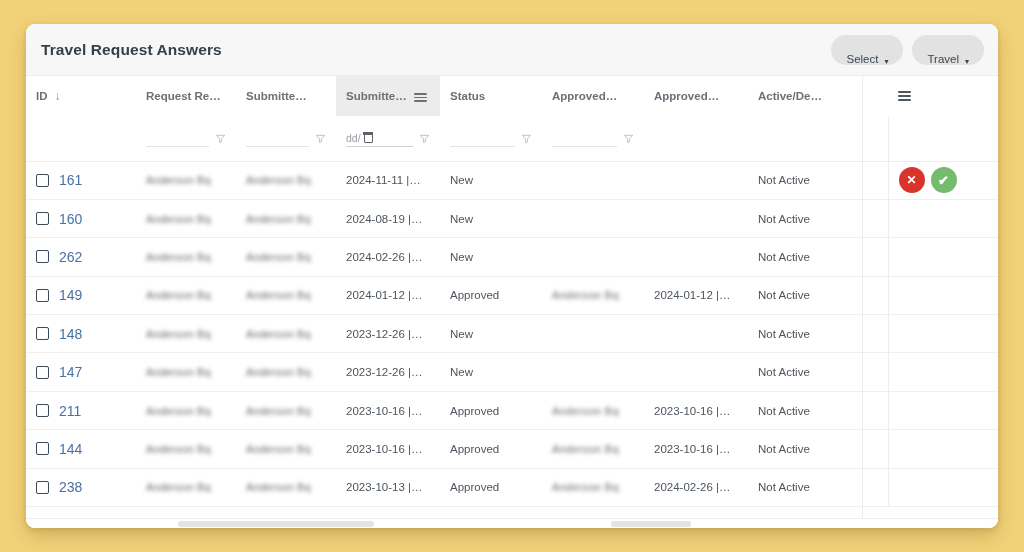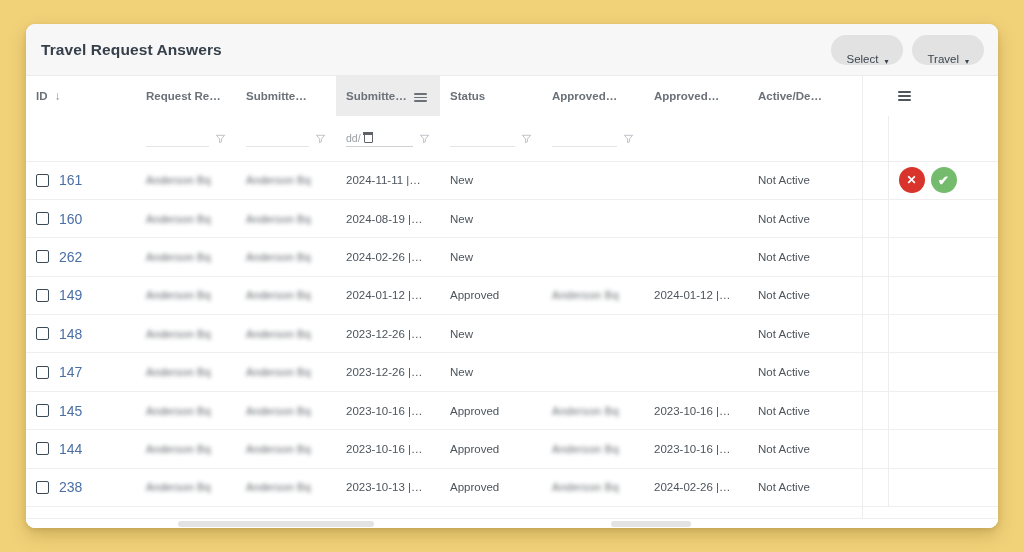--- a/index.html
+++ b/index.html
@@ -574,21 +574,21 @@
             <td></td>
             <td></td>
             <td><span>Not Active</span></td>
             <td></td>
             <td class="has-left-border"></td>
           </tr>
           <tr>
             <td>
               <div class="id-cell">
                 <span class="chk"></span>
-                <span class="id-link">145</span>
+                <span class="id-link">211</span>
               </div>
             </td>
             <td><span class="redacted w1">Anderson Bq</span></td>
             <td><span class="redacted w1">Anderson Bq</span></td>
             <td><span>2023-10-16 |…</span></td>
             <td><span>Approved</span></td>
             <td><span class="redacted">Anderson Bq</span></td>
             <td><span>2023-10-16 |…</span></td>
             <td><span>Not Active</span></td>
             <td></td>

